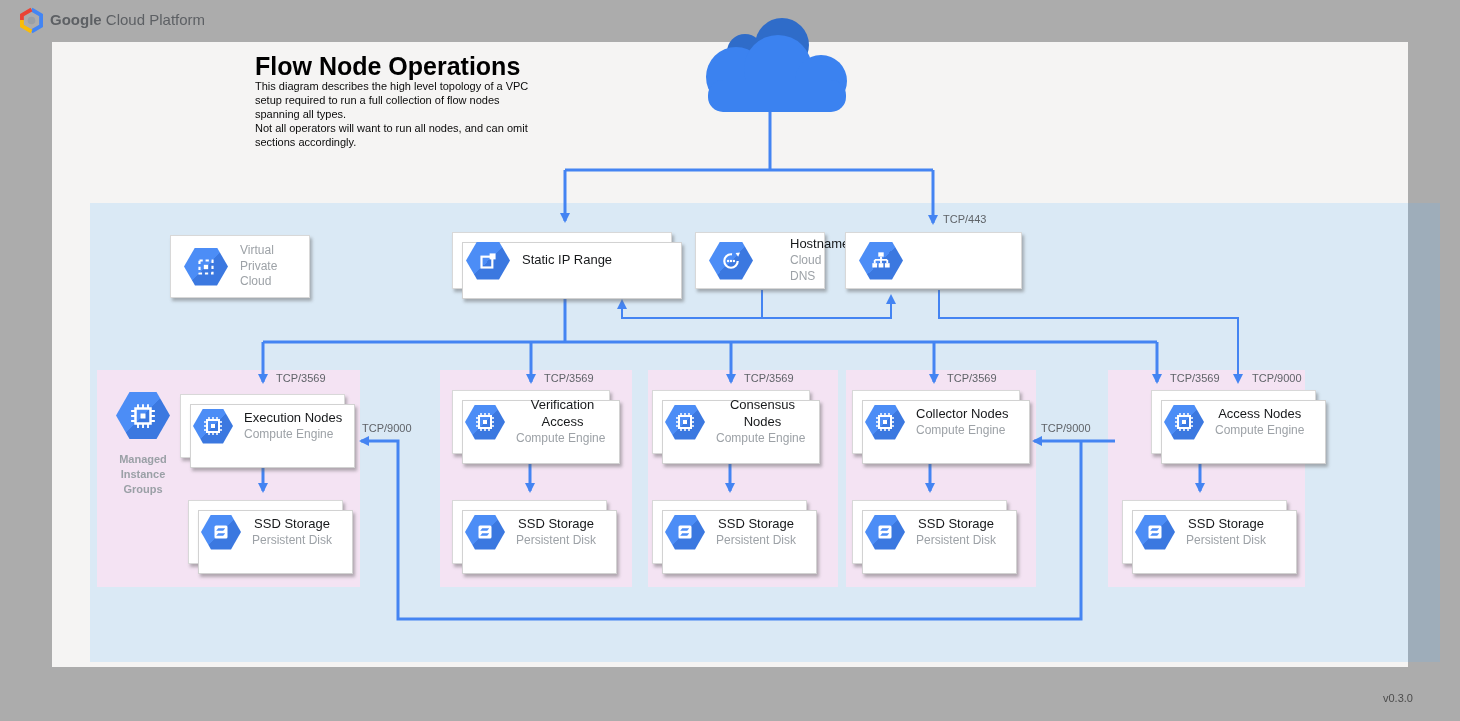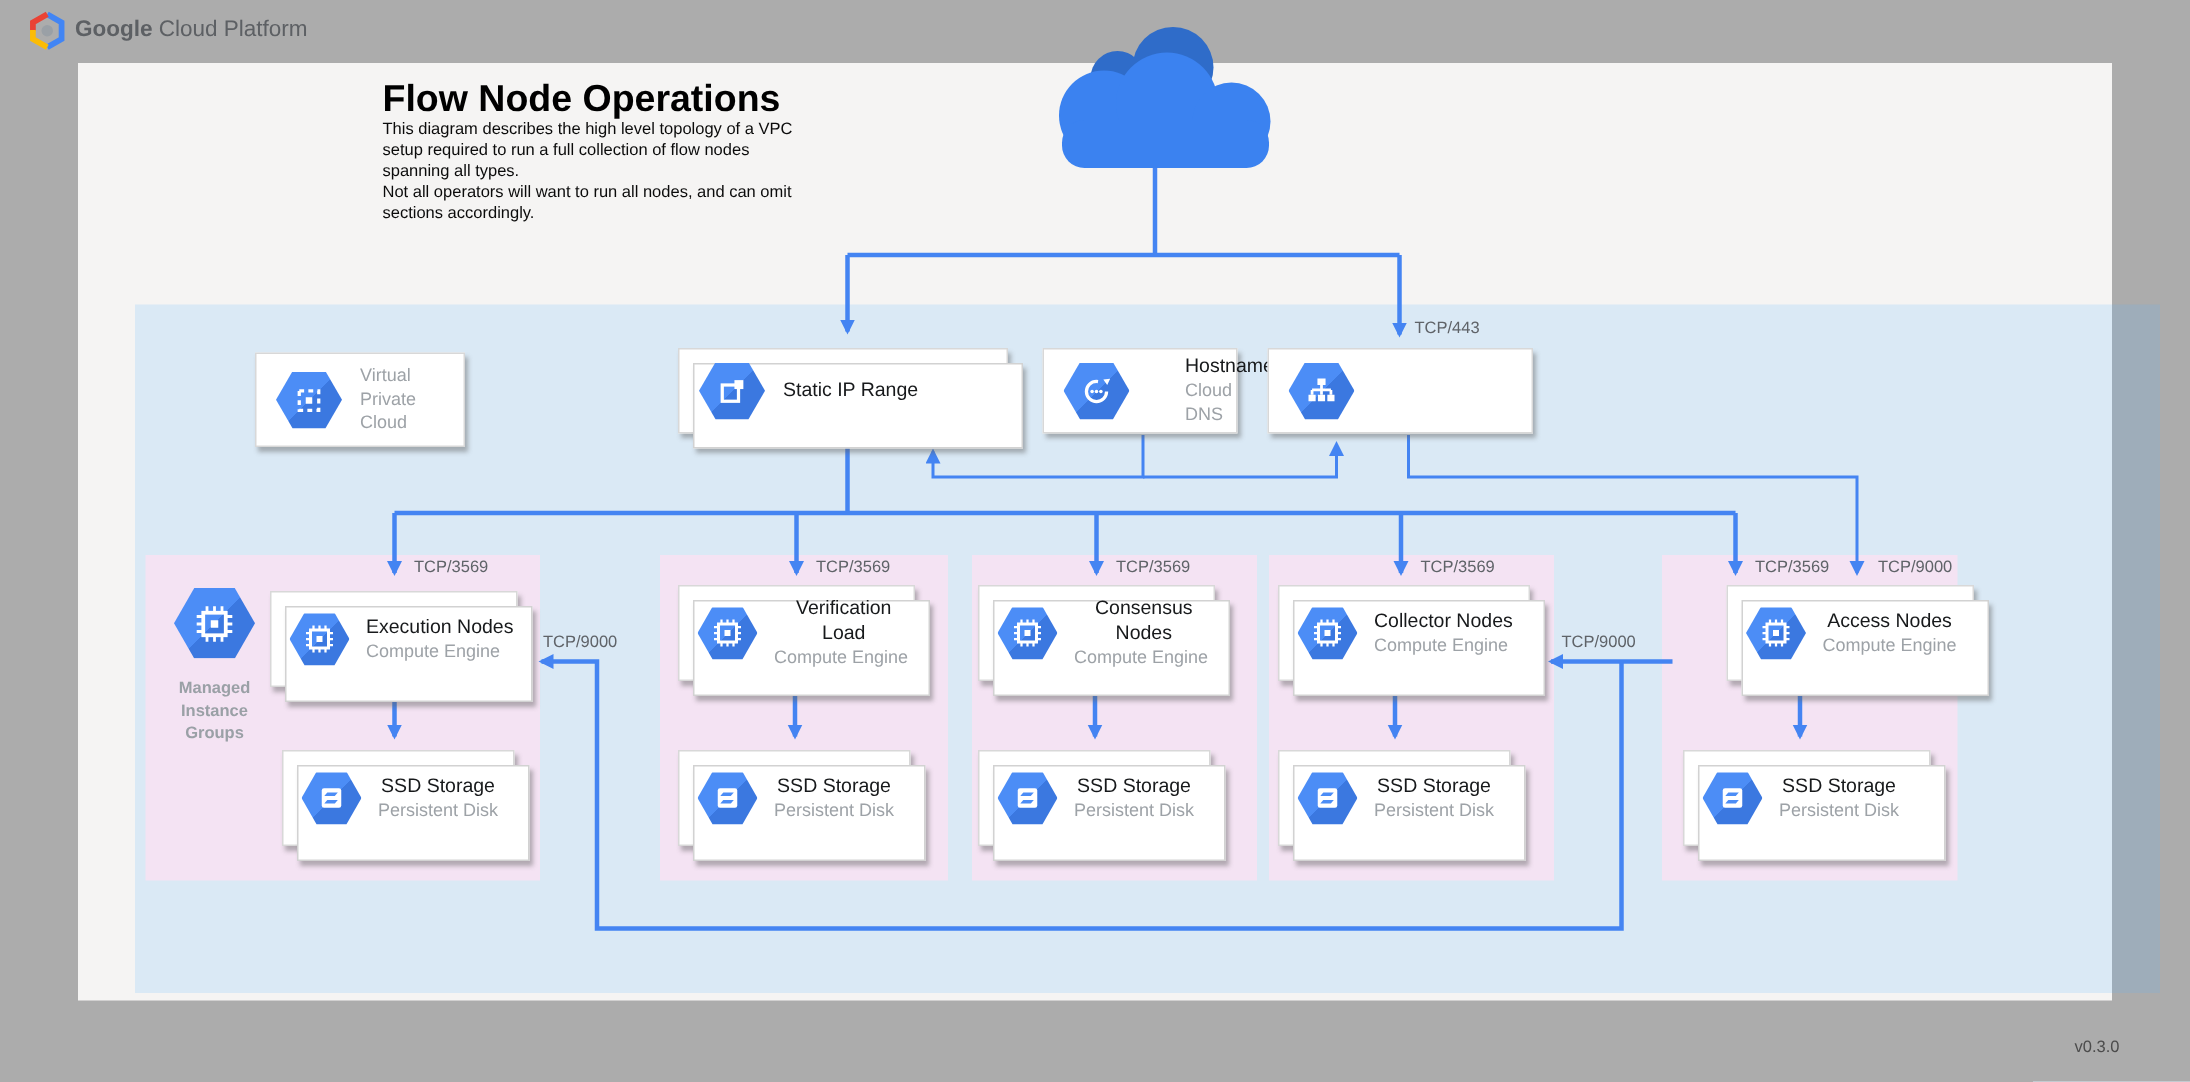--- a/index.html
+++ b/index.html
@@ -216,21 +216,21 @@
 
 <div class="card stack" style="left:452px;top:390px;width:158px;height:64px;">
   <div class="hex" style="width:40px;height:35px;margin:0 11px 0 12px;">
     <svg width="24" height="24" viewBox="0 0 24 24">
         <rect x="6" y="6" width="12" height="12" fill="none" stroke="#fff" stroke-width="2"></rect>
         <rect x="10" y="10" width="4" height="4" fill="#fff"></rect>
         <path d="M8 3V6M12 3V6M16 3V6M8 18v3M12 18v3M16 18v3M3 8H6M3 12H6M3 16H6M18 8h3M18 12h3M18 16h3" stroke="#fff" stroke-width="1.5"></path>
       </svg>
   </div>
   <div class="ct">
-    <span class="t">Verification Load</span>
+    <span class="t">Verification Access</span>
     <span class="s">Compute Engine</span>
   </div>
 </div>
 <div class="card stack" style="left:452px;top:500px;width:155px;height:64px;">
   <div class="hex" style="width:40px;height:35px;margin:0 11px 0 12px;">
     <svg width="24" height="24" viewBox="0 0 24 24">
         <rect x="5.5" y="5.5" width="13" height="13" rx="1.5" fill="#fff"></rect>
         <path d="M9.2 8.3h7l-2 2.4h-7z" fill="#4c8df6"></path>
         <path d="M9.2 13.3h7l-2 2.4h-7z" fill="#4c8df6"></path>
       </svg>

